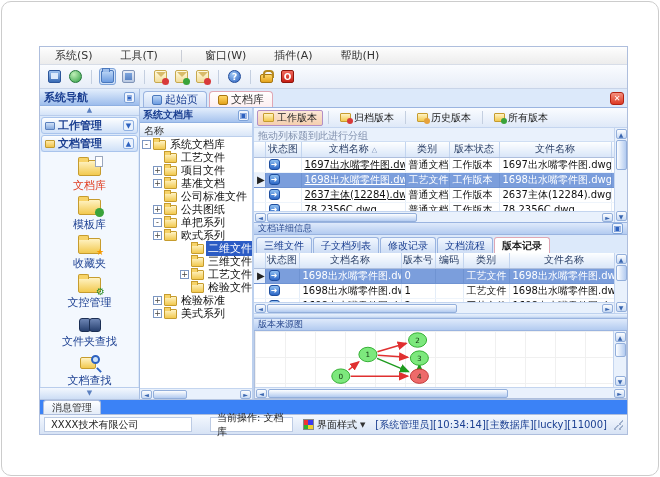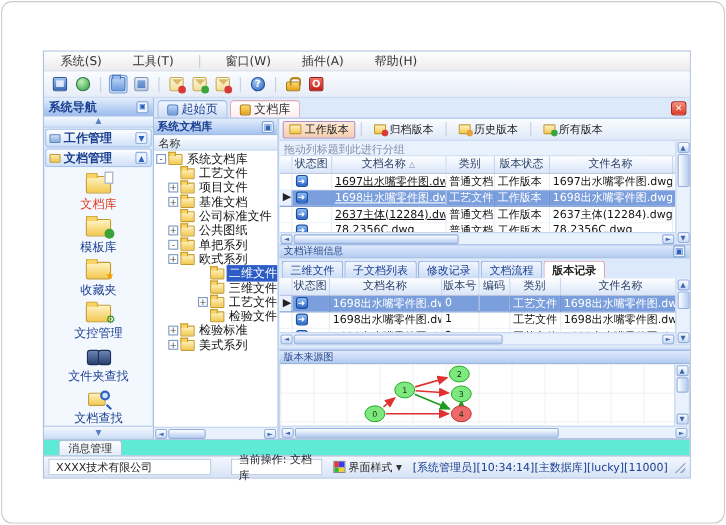--- a/index.html
+++ b/index.html
@@ -130,21 +130,21 @@
   .dtab2.active { background:#fff; color:#222; border-color:#e0a7b4; font-weight:bold; }
 
   .splitter { height:5px; background:linear-gradient(#eaf2fd,#cfdff6); border-top:1px solid #bed2ef; border-bottom:1px solid #bed2ef; }
 
   .graphblock { flex:1; display:flex; flex-direction:column; min-height:0; border:1px solid #aebfdd; border-top:none; background:#fff; }
   .graphrow { flex:1; display:flex; min-height:0; }
   .grapharea { flex:1; background:#fff; background-image:linear-gradient(#f0f0f0 1px,transparent 1px),linear-gradient(90deg,#f0f0f0 1px,transparent 1px); background-size:30px 26px; position:relative; overflow:hidden; }
   .grapharea svg { position:absolute; inset:0; }
 
   
-  .msgrow { height:15px; background:#5eead4; border-top:1px solid #b6c6e2; display:flex; align-items:flex-end; padding-left:13px; }
+  .msgrow { height:15px; background:#3b82f6; border-top:1px solid #b6c6e2; display:flex; align-items:flex-end; padding-left:3px; }
   .msgtab { height:14px; padding:0 8px; font-size:10px; color:#333; background:linear-gradient(#fdfeff,#e4ecf8); border:1px solid #aebedd; border-bottom:none; border-radius:3px 3px 0 0; }
   .statusbar { height:20px; background:linear-gradient(#f4f8fe,#d7e3f5); border-top:1px solid #aebedd; display:flex; align-items:center; padding:0 4px; gap:4px; font-size:10px; color:#222; }
   .sb-cell { height:15px; background:#fff; border:1px solid #bccbe4; display:flex; align-items:center; padding:0 6px; }
   .sb-company { width:148px; }
   .sb-op { flex:1;margin-left:14px; }
   .sb-style { display:flex; align-items:center; gap:3px; background:none; border:none; }
   .styleico { width:11px; height:11px; display:grid; grid-template-columns:1fr 1fr; grid-template-rows:1fr 1fr; border:1px solid #888; }
   .styleico i:nth-child(1){background:#e33;} .styleico i:nth-child(2){background:#3a3af0;}
   .styleico i:nth-child(3){background:#2eb52e;} .styleico i:nth-child(4){background:#f0d12e;}
   .downarrow { font-size:7px; color:#333; }

